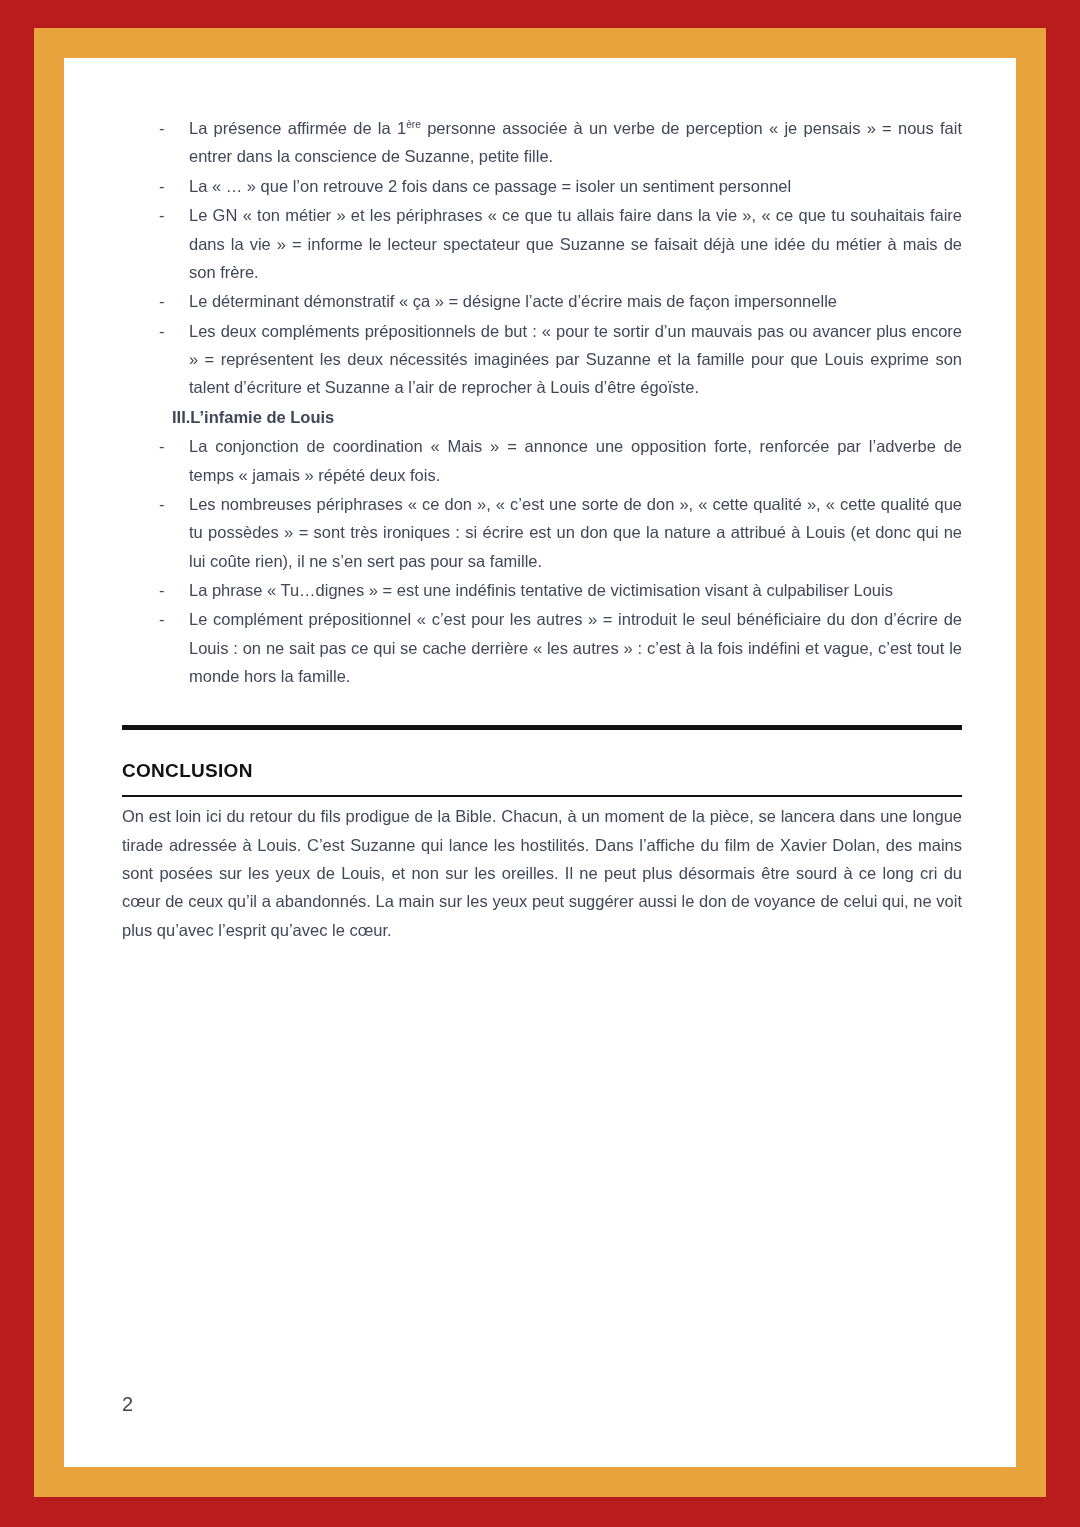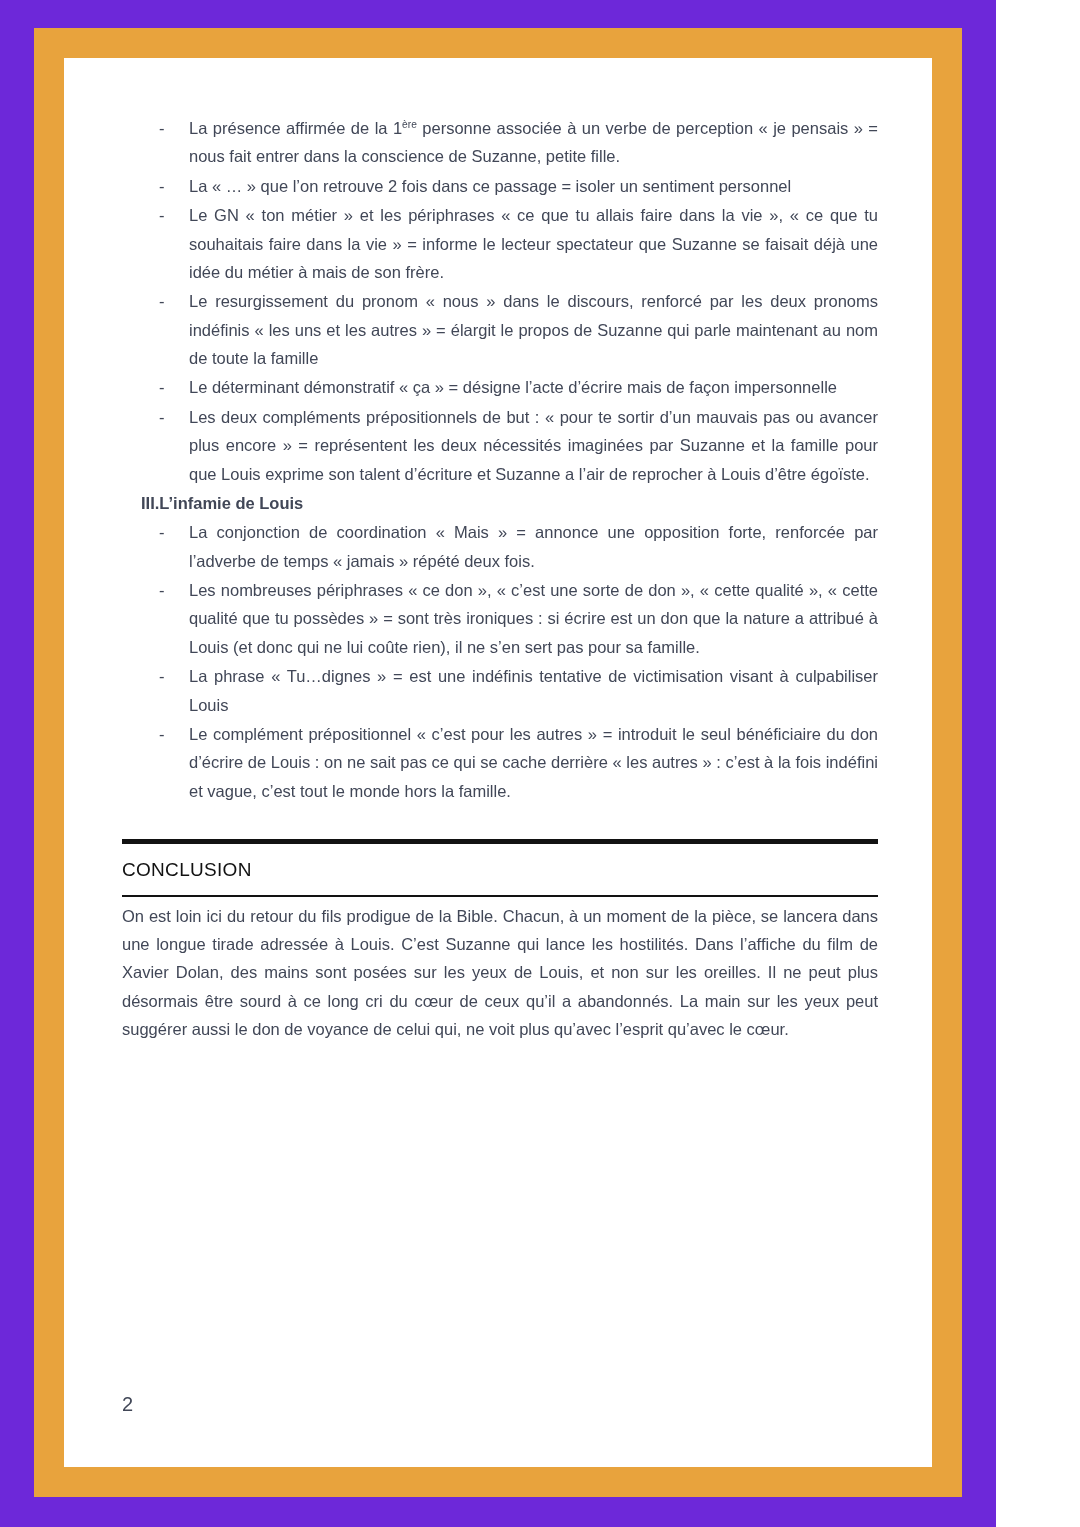--- a/index.html
+++ b/index.html
@@ -3,23 +3,23 @@
 <meta charset="utf-8">
 <style>
   :root{
     --accent:#E8A33D;
     --text:#414757;
     --heading:#121212;
   }
   html,body{margin:0;padding:0;background:#ffffff;}
   .canvas{
     position:relative;
-    width:996px;
+    width:1080px;
     height:1527px;
-    background:#6d28d9;
+    background:#b91c1c;
     overflow:hidden;
   }
   .sheet{
     position:absolute;
     left:34px;top:28px;right:34px;bottom:30px;
     border:30px solid var(--accent);
     background:#ffffff;
     box-sizing:border-box;
   }
   .content{
@@ -50,39 +50,39 @@
     left:0;
     top:0;
   }
   sup{
     font-size:0.62em;
     line-height:0;
     vertical-align:super;
   }
   .section-heading{
     font-weight:700;
-    margin:1px 0 1px 19px;
+    margin:1px 0 1px 50px;
     color:var(--text);
   }
   .rule-thick{
     height:5px;
     background:var(--heading);
     margin-top:34px;
   }
   .rule-thin{
     height:2px;
     background:var(--heading);
     margin:0;
   }
   .conclusion-title{
     font-size:19px;
-    font-weight:400;
+    font-weight:700;
     color:var(--heading);
     letter-spacing:0.3px;
-    margin:10px 0 8px 0;
+    margin:25px 0 8px 0;
     font-family:"Liberation Sans", sans-serif;
   }
   .conclusion-paragraph{
     margin:5px 0 0 0;
     text-align:justify;
   }
   .page-number{
     position:absolute;
     left:58px;
     bottom:46px;
@@ -95,21 +95,20 @@
 <body>
 
 <div class="canvas">
   <div class="sheet">
     <div class="content">
 
       <ul class="dash-list">
           <li><span>La présence affirmée de la 1</span><sup>ère</sup><span> personne associée à un verbe de perception « je pensais » = nous fait entrer dans la conscience de Suzanne, petite fille.</span></li>
           <li>La « … » que l’on retrouve 2 fois dans ce passage = isoler un sentiment personnel</li>
           <li>Le GN « ton métier » et les périphrases « ce que tu allais faire dans la vie », « ce que tu souhaitais faire dans la vie » = informe le lecteur spectateur que Suzanne se faisait déjà une idée du métier à mais de son frère.</li>
-          <li>Le resurgissement du pronom « nous » dans le discours, renforcé par les deux pronoms indéfinis « les uns et les autres » = élargit le propos de Suzanne qui parle maintenant au nom de toute la famille</li>
           <li>Le déterminant démonstratif « ça » = désigne l’acte d’écrire mais de façon impersonnelle</li>
           <li>Les deux compléments prépositionnels de but : « pour te sortir d’un mauvais pas ou avancer plus encore » = représentent les deux nécessités imaginées par Suzanne et la famille pour que Louis exprime son talent d’écriture et Suzanne a l’air de reprocher à Louis d’être égoïste.</li>
         </ul>
 
       <div class="section-heading">III.L’infamie de Louis</div>
 
       <ul class="dash-list">
           <li>La conjonction de coordination « Mais » = annonce une opposition forte, renforcée par l’adverbe de temps « jamais » répété deux fois.</li>
           <li>Les nombreuses périphrases « ce don », « c’est une sorte de don », « cette qualité », « cette qualité que tu possèdes » = sont très ironiques : si écrire est un don que la nature a attribué à Louis (et donc qui ne lui coûte rien), il ne s’en sert pas pour sa famille.</li>
           <li>La phrase « Tu…dignes » = est une indéfinis tentative de victimisation visant à culpabiliser Louis</li>

